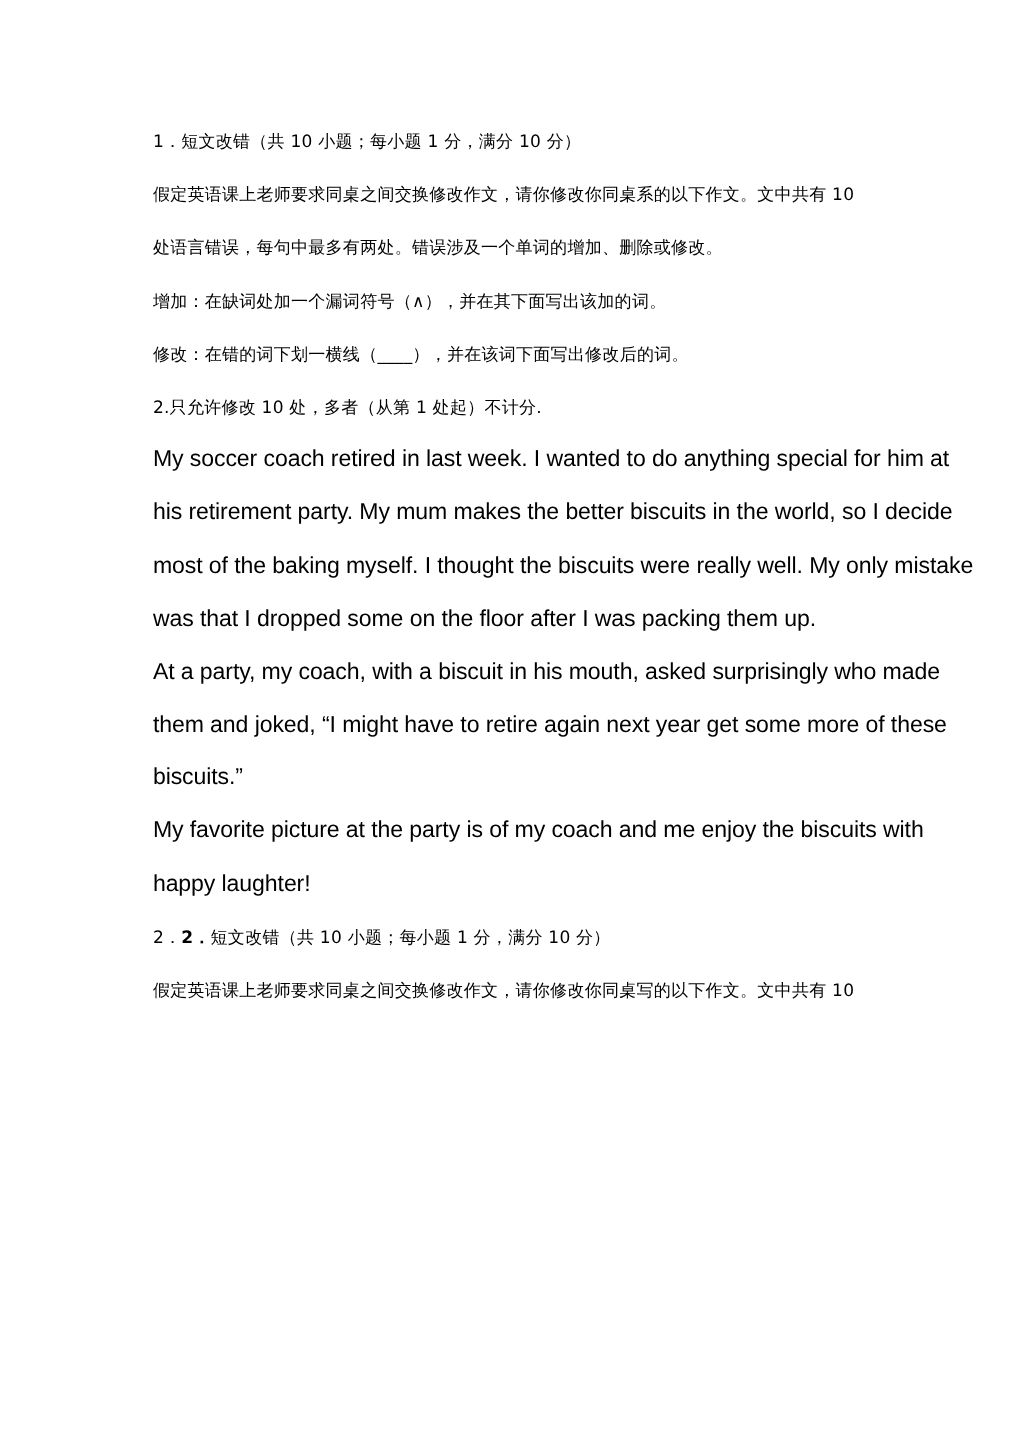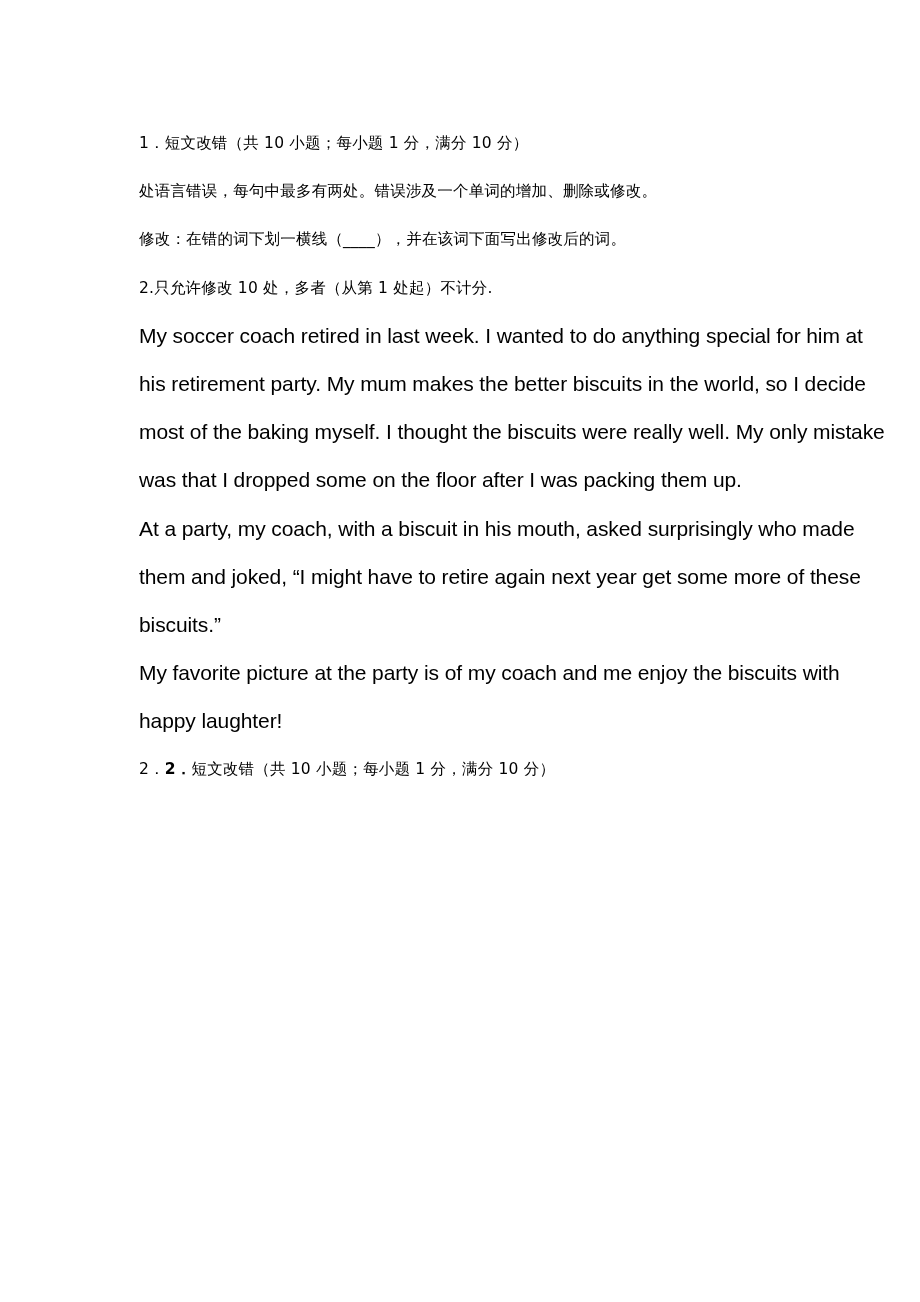--- a/index.html
+++ b/index.html
@@ -1,38 +1,41 @@
 <!DOCTYPE html>
 <html><head>
 <meta charset="utf-8">
 <style>
   html, body { margin: 0; padding: 0; background: #ffffff; }
   body { width: 920px; height: 1302px; position: relative; overflow: hidden;
          font-family: "DejaVu Sans", "Liberation Sans", sans-serif; color: #000000; }
-  .page { position: absolute; left: 139px; top: 119px; width: 660px; }
+  .page { position: absolute; left: 139px; top: 105px; width: 660px; }
   .line { height: 48.2px; line-height: 48.2px; font-size: 16px; white-space: nowrap; letter-spacing: -0.2px; }
   .en { font-family: "Liberation Sans", "DejaVu Sans", sans-serif; font-size: 21px; letter-spacing: -0.1px; }
   .zh { font-size: 15.5px; letter-spacing: 0.2px; }
   .bold { font-weight: bold; }
 </style>
 </head>
 <body>
 
 <div class="page">
   <div class="line zh">1．短文改错（共 10 小题；每小题 1 分，满分 10 分）</div>
+  <div class="line zh">假定英语课上老师要求同桌之间交换修改作文，请你修改你同桌系的以下作文。文中共有 10</div>
   <div class="line zh">处语言错误，每句中最多有两处。错误涉及一个单词的增加、删除或修改。</div>
+  <div class="line zh">增加：在缺词处加一个漏词符号（∧），并在其下面写出该加的词。</div>
   <div class="line zh">修改：在错的词下划一横线（____），并在该词下面写出修改后的词。</div>
   <div class="line zh">2.只允许修改 10 处，多者（从第 1 处起）不计分.</div>
 
   <div class="line en">My soccer coach retired in last week. I wanted to do anything special for him at</div>
   <div class="line en">his retirement party. My mum makes the better biscuits in the world, so I decide</div>
   <div class="line en">most of the baking myself. I thought the biscuits were really well. My only mistake</div>
   <div class="line en">was that I dropped some on the floor after I was packing them up.</div>
   <div class="line en">At a party, my coach, with a biscuit in his mouth, asked surprisingly who made</div>
   <div class="line en">them and joked,  “I might have to retire again next year get some more of these</div>
   <div class="line en">biscuits.”</div>
   <div class="line en">My favorite picture at the party is of my coach and me enjoy the biscuits with</div>
   <div class="line en">happy laughter!</div>
 
   <div class="line zh">
     <span>2．</span><span class="bold">2．</span><span>短文改错（共 10 小题；每小题 1 分，满分 10 分）</span>
   </div>
+  <div class="line zh">假定英语课上老师要求同桌之间交换修改作文，请你修改你同桌写的以下作文。文中共有 10</div>
 </div>
 
 </body></html>

